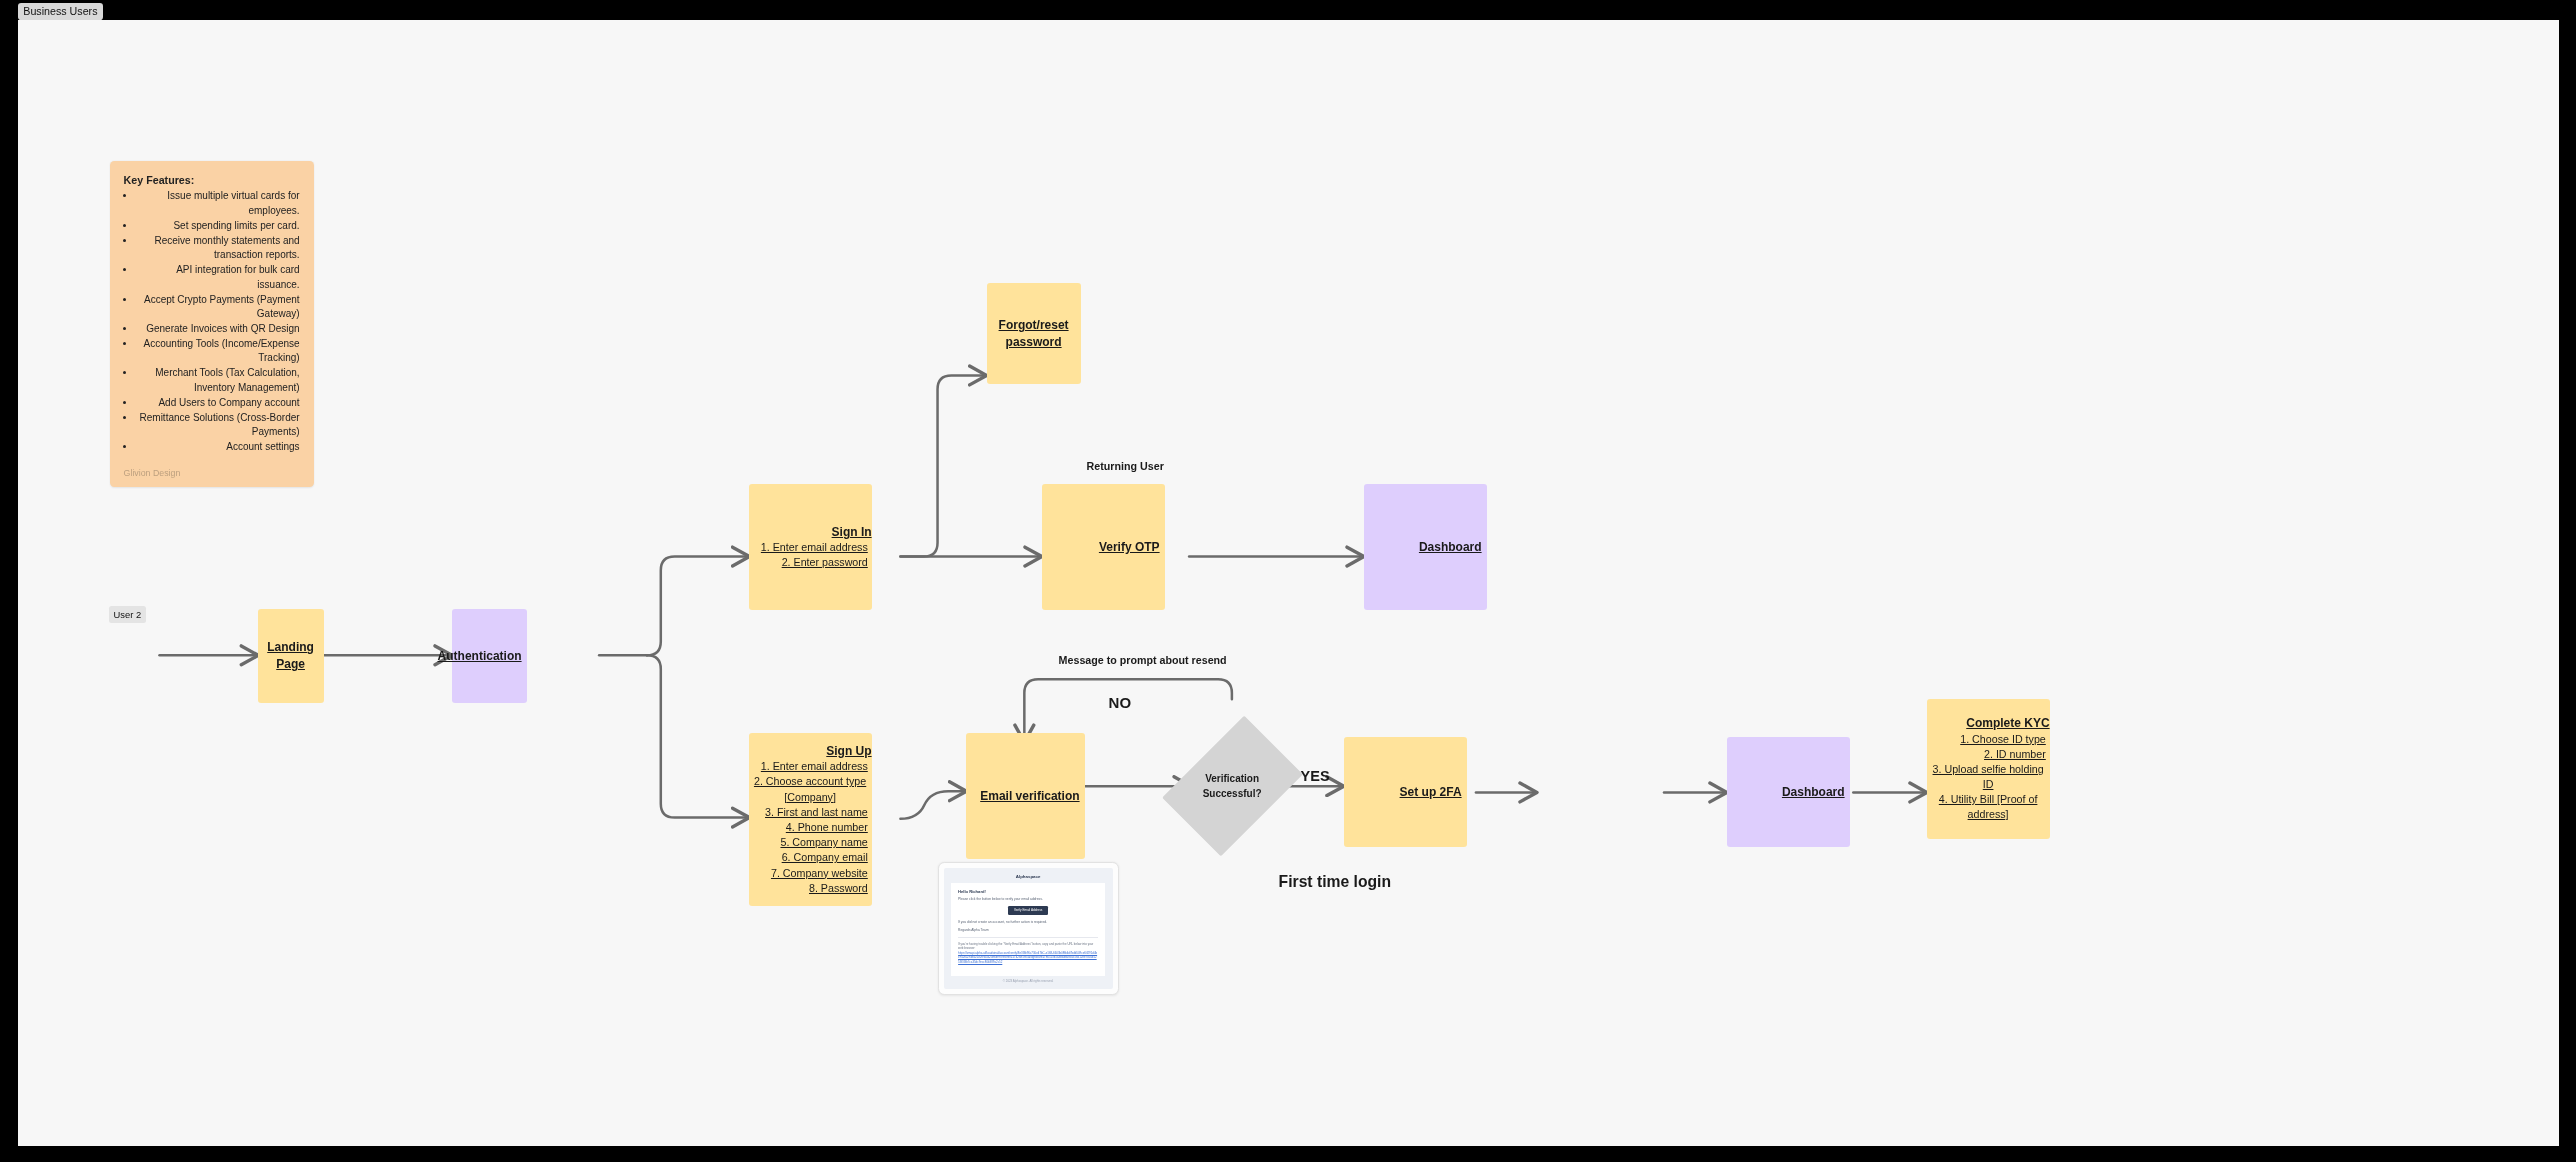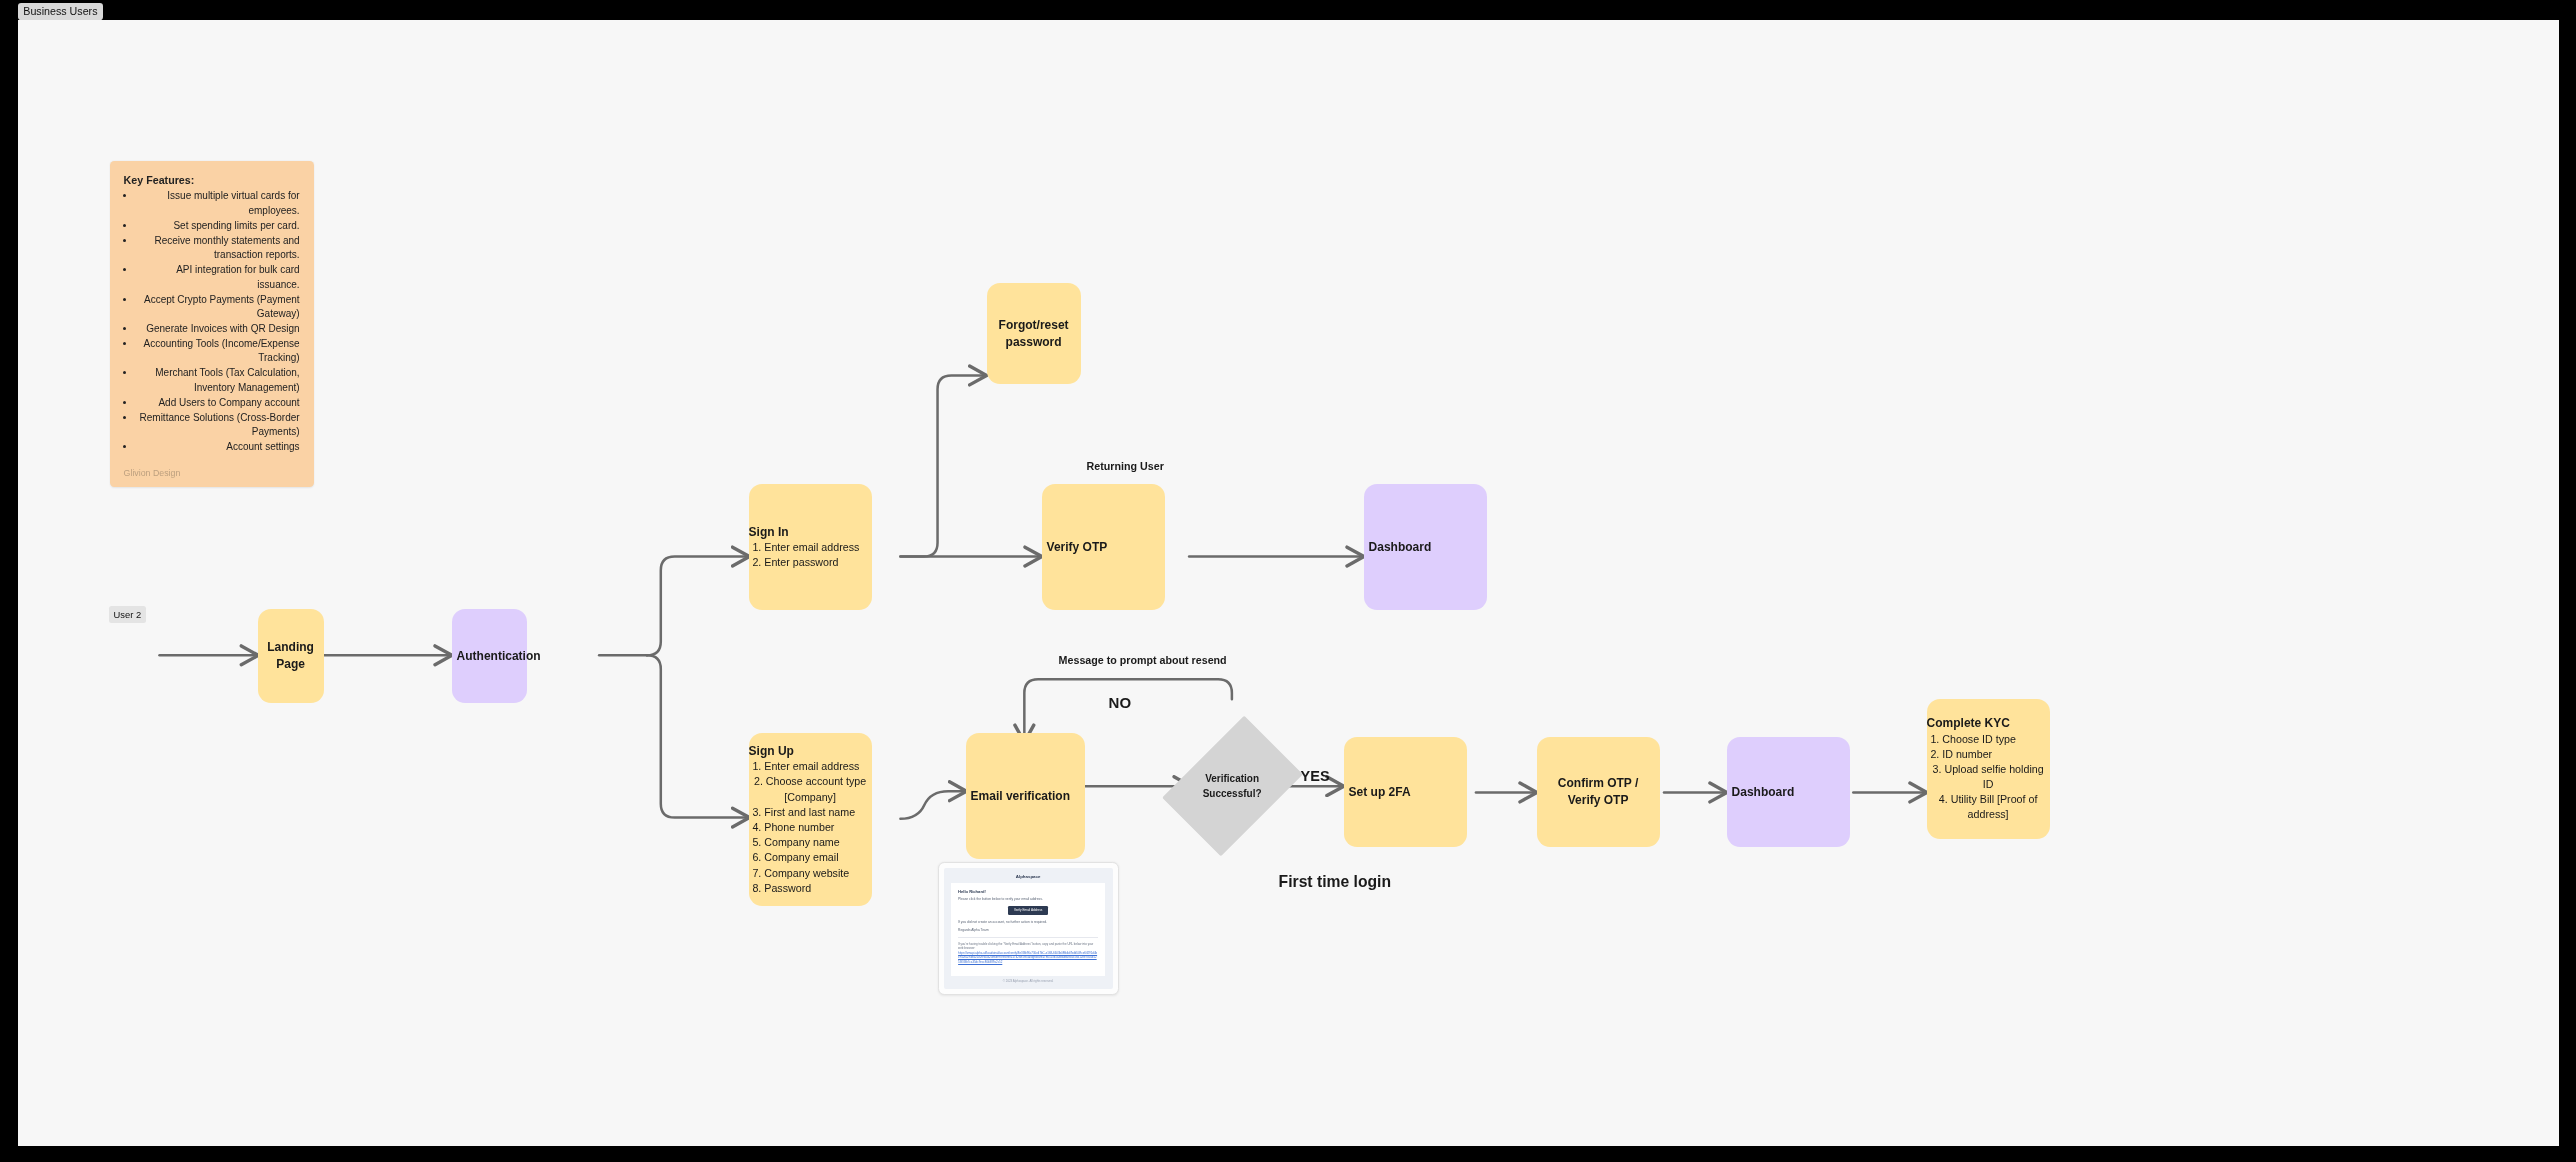--- a/index.html
+++ b/index.html
@@ -37,26 +37,27 @@
     height: 1126px;
     background: #f7f7f7;
     overflow: hidden;
   }
   
   .node {
     position: absolute;
     box-sizing: border-box;
     display: flex;
     flex-direction: column;
-    align-items: flex-start;
+    align-items: flex-end;
     justify-content: center;
     text-align: center;
     color: #1a1a1a;
     font-family: "Liberation Sans", sans-serif;
-    border-radius: 13px;
+    border-radius: 3px;
+    text-decoration: underline;
   }
   .node.yellow { background: #ffe39b; }
   .node.purple { background: #decefd; }
   .node-title {
     font-weight: bold;
     font-size: 12px;
     line-height: 1.35;
   }
   .node-plain {
     font-weight: bold;
@@ -352,23 +353,20 @@
 
     <div class="diamond-wrap" style="left:1173px; top:708px; width:83px; height:116px;">
       <div class="diamond-shape"></div>
       <div class="diamond-label">Verification Successful?</div>
     </div>
 
     <div class="node yellow" style="left:1326px; top:717px; width:123px; height:110px;">
       <div class="node-plain">Set up 2FA</div>
     </div>
 
-    <div class="node yellow" style="left:1519px; top:717px; width:123px; height:110px;">
-      <div class="node-plain">Confirm OTP / Verify OTP</div>
-    </div>
 
     <div class="node purple" style="left:1709px; top:717px; width:123px; height:110px;">
       <div class="node-plain">Dashboard</div>
     </div>
 
     <div class="node yellow" style="left:1909px; top:679px; width:123px; height:140px;">
       <div class="node-title">Complete KYC</div>
       <div class="node-steps">1. Choose ID type</div>
       <div class="node-steps">2. ID number</div>
       <div class="node-steps">3. Upload selfie holding ID</div>

